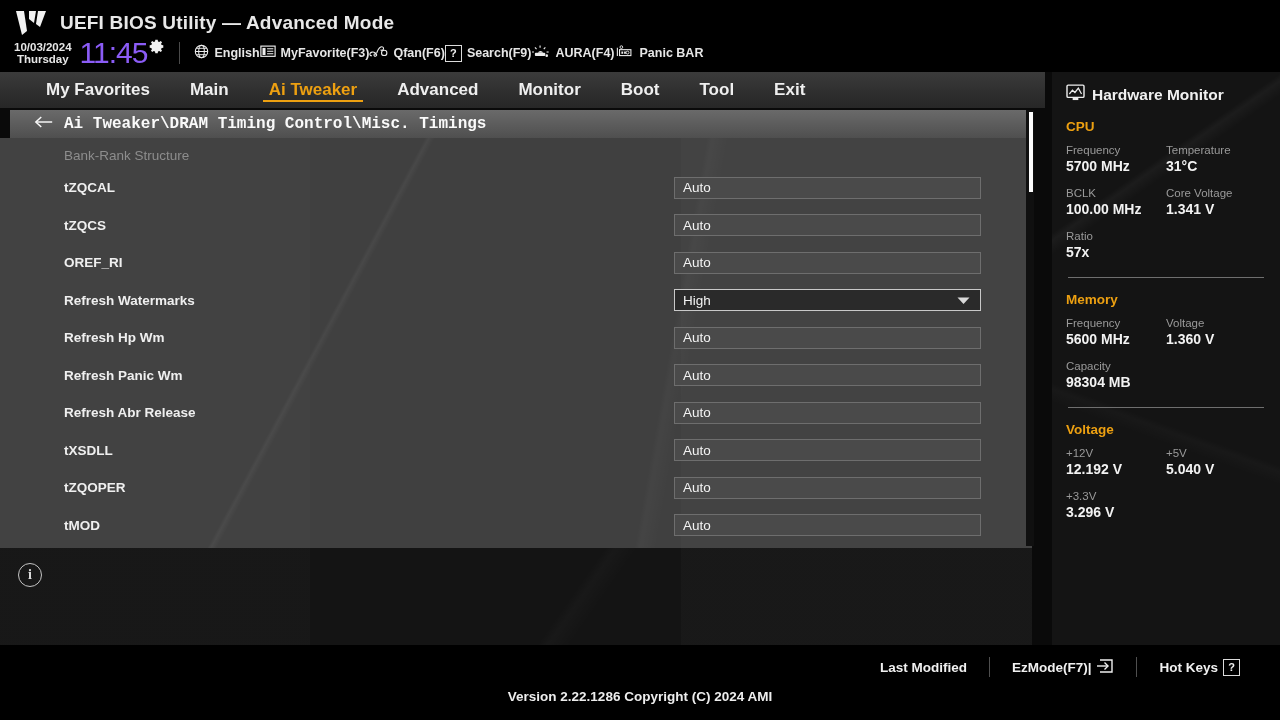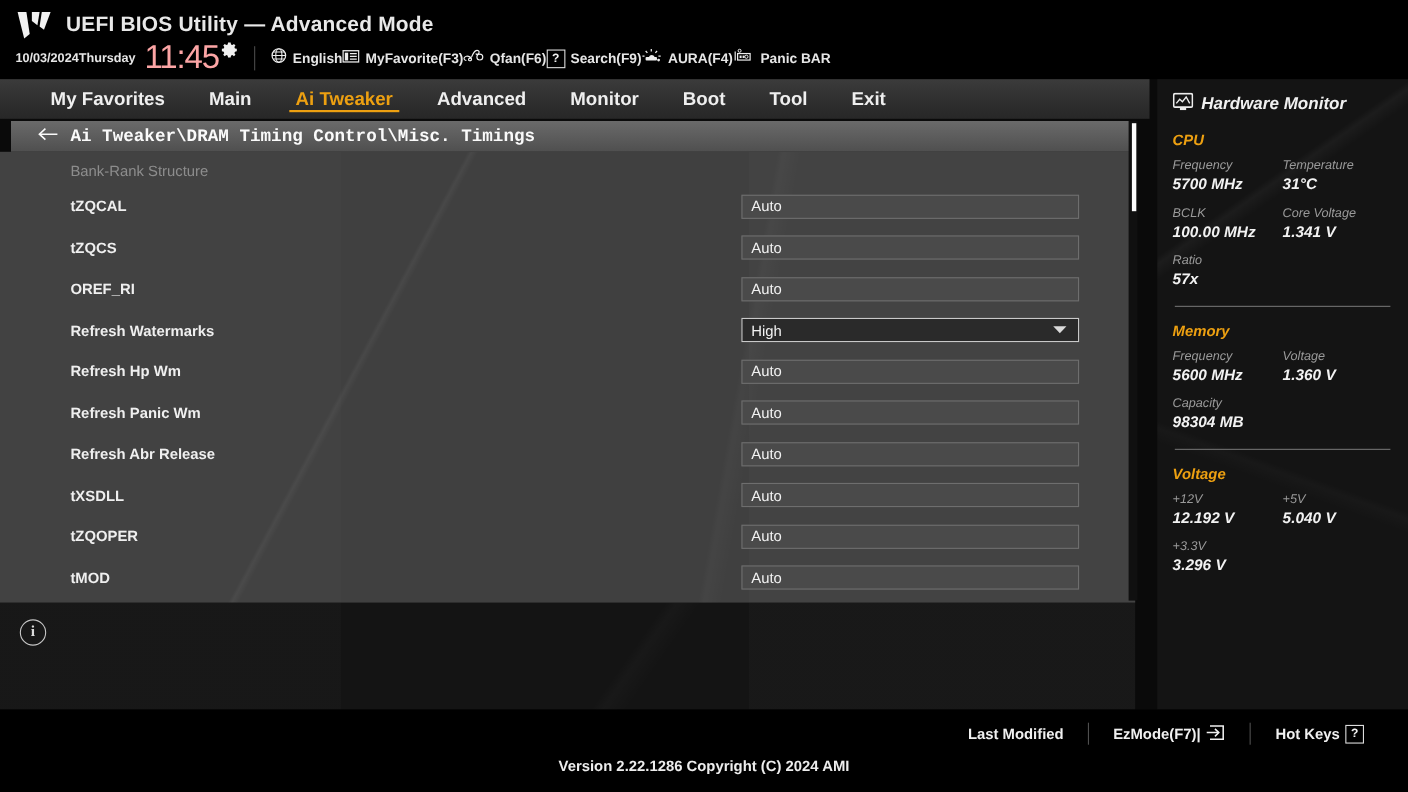--- a/index.html
+++ b/index.html
@@ -11,24 +11,24 @@
   }
   #app { position: relative; width: 1280px; height: 720px; background: #0a0a0a; }
 
   
   .header { position: absolute; left: 0; top: 0; width: 1280px; height: 72px; background: #000; }
   .hdr-title-row { position: absolute; left: 14px; top: 10px; display: flex; align-items: center; gap: 12px; }
   .tuf-logo { width: 34px; height: 26px; position: relative; }
   .hdr-title { font-size: 19px; font-weight: bold; color: #e8e8e8; letter-spacing: .2px; }
 
   .hdr-second-row { position: absolute; left: 14px; top: 38px; display: flex; align-items: center; }
-  .datestack { display: flex; flex-direction: row; line-height: 1.05; margin-right: 8px; }
+  .datestack { display: flex; flex-direction: column; line-height: 1.05; margin-right: 8px; text-align: center; }
   .date { font-size: 11.5px; font-weight: bold; color: #e6e6e6; }
   .dayname { font-size: 11.5px; font-weight: bold; color: #e6e6e6; }
-  .clock { font-size: 30px; font-weight: 300; color: #fca5a5; line-height: 1; letter-spacing: -1px; }
+  .clock { font-size: 30px; font-weight: 300; color: #8b5cf6; line-height: 1; letter-spacing: -1px; }
   .gear { margin-left: 1px; margin-top: -10px; }
   .hdr-sep { width: 1px; height: 22px; background: #4a4a4a; margin: 0 14px; }
   .hdr-items { display: flex; align-items: center; }
   .hdr-item { display: flex; align-items: center; gap: 5px; cursor: pointer; }
   .hdr-item-label { font-size: 12.5px; font-weight: bold; color: #e6e6e6; white-space: nowrap; }
 
   
   .navbar { position: absolute; left: 0; top: 72px; width: 1045px; height: 36px;
             background: linear-gradient(180deg,#3b3b3b 0%, #2f2f2f 55%, #272727 100%);
             display: flex; align-items: center; }
@@ -78,21 +78,21 @@
       linear-gradient(90deg, rgba(255,255,255,.014) 0 30%, rgba(255,255,255,0) 30% 66%, rgba(255,255,255,.018) 66% 100%),
       linear-gradient(125deg, rgba(255,255,255,0) 55%, rgba(255,255,255,.02) 56%, rgba(255,255,255,0) 58%);
     pointer-events:none;
   }
   .info-icon { position: absolute; left: 18px; top: 15px; width: 24px; height: 24px;
                border: 1.6px solid #c4c4c4; border-radius: 50%;
                display: flex; align-items: center; justify-content: center;
                font-size: 14px; font-weight: bold; color: #dcdcdc; font-family: "Liberation Serif", serif; cursor:pointer; }
 
   
-  .hwmon { position: absolute; left: 1052px; top: 72px; width: 228px; height: 573px; background: #141414; overflow:hidden;font-style:italic;}
+  .hwmon { position: absolute; left: 1052px; top: 72px; width: 228px; height: 573px; background: #141414; overflow:hidden;}
   .hwmon::before{
     content:""; position:absolute; inset:0;
     background:
       linear-gradient(145deg, rgba(255,255,255,0) 22%, rgba(255,255,255,.035) 23%, rgba(255,255,255,0) 25%),
       linear-gradient(200deg, rgba(255,255,255,0) 60%, rgba(255,255,255,.02) 61%, rgba(255,255,255,0) 63%);
     pointer-events:none;
   }
   .hwmon-title { position: relative; display: flex; align-items: center; gap: 7px; padding: 12px 0 0 14px; }
   .hwmon-title span { font-size: 15.5px; font-weight: bold; color: #f0f0f0; }
   .hw-section { position: relative; padding: 0 14px; }

